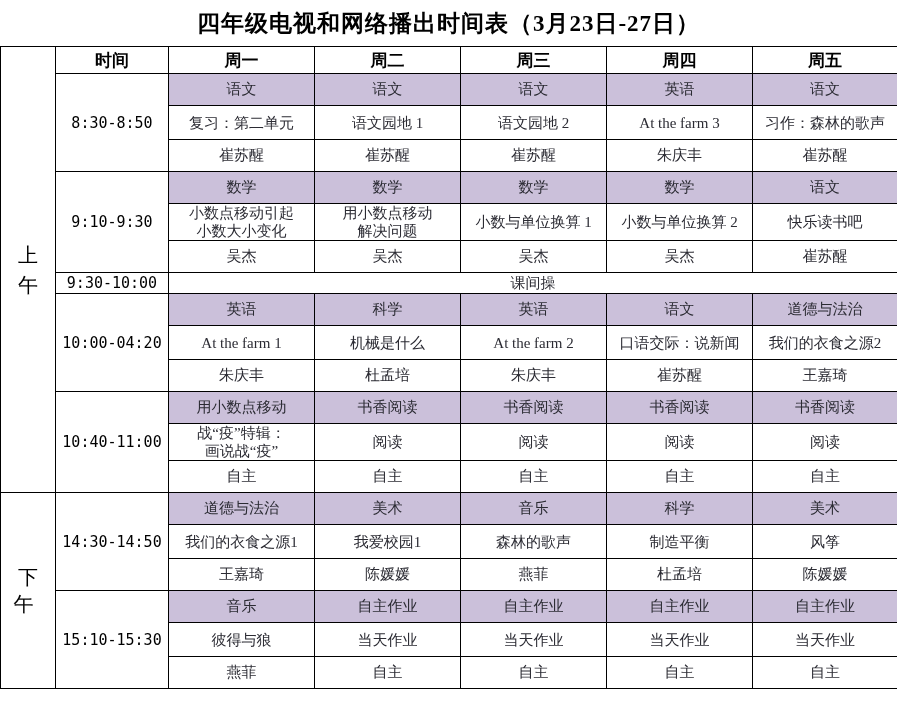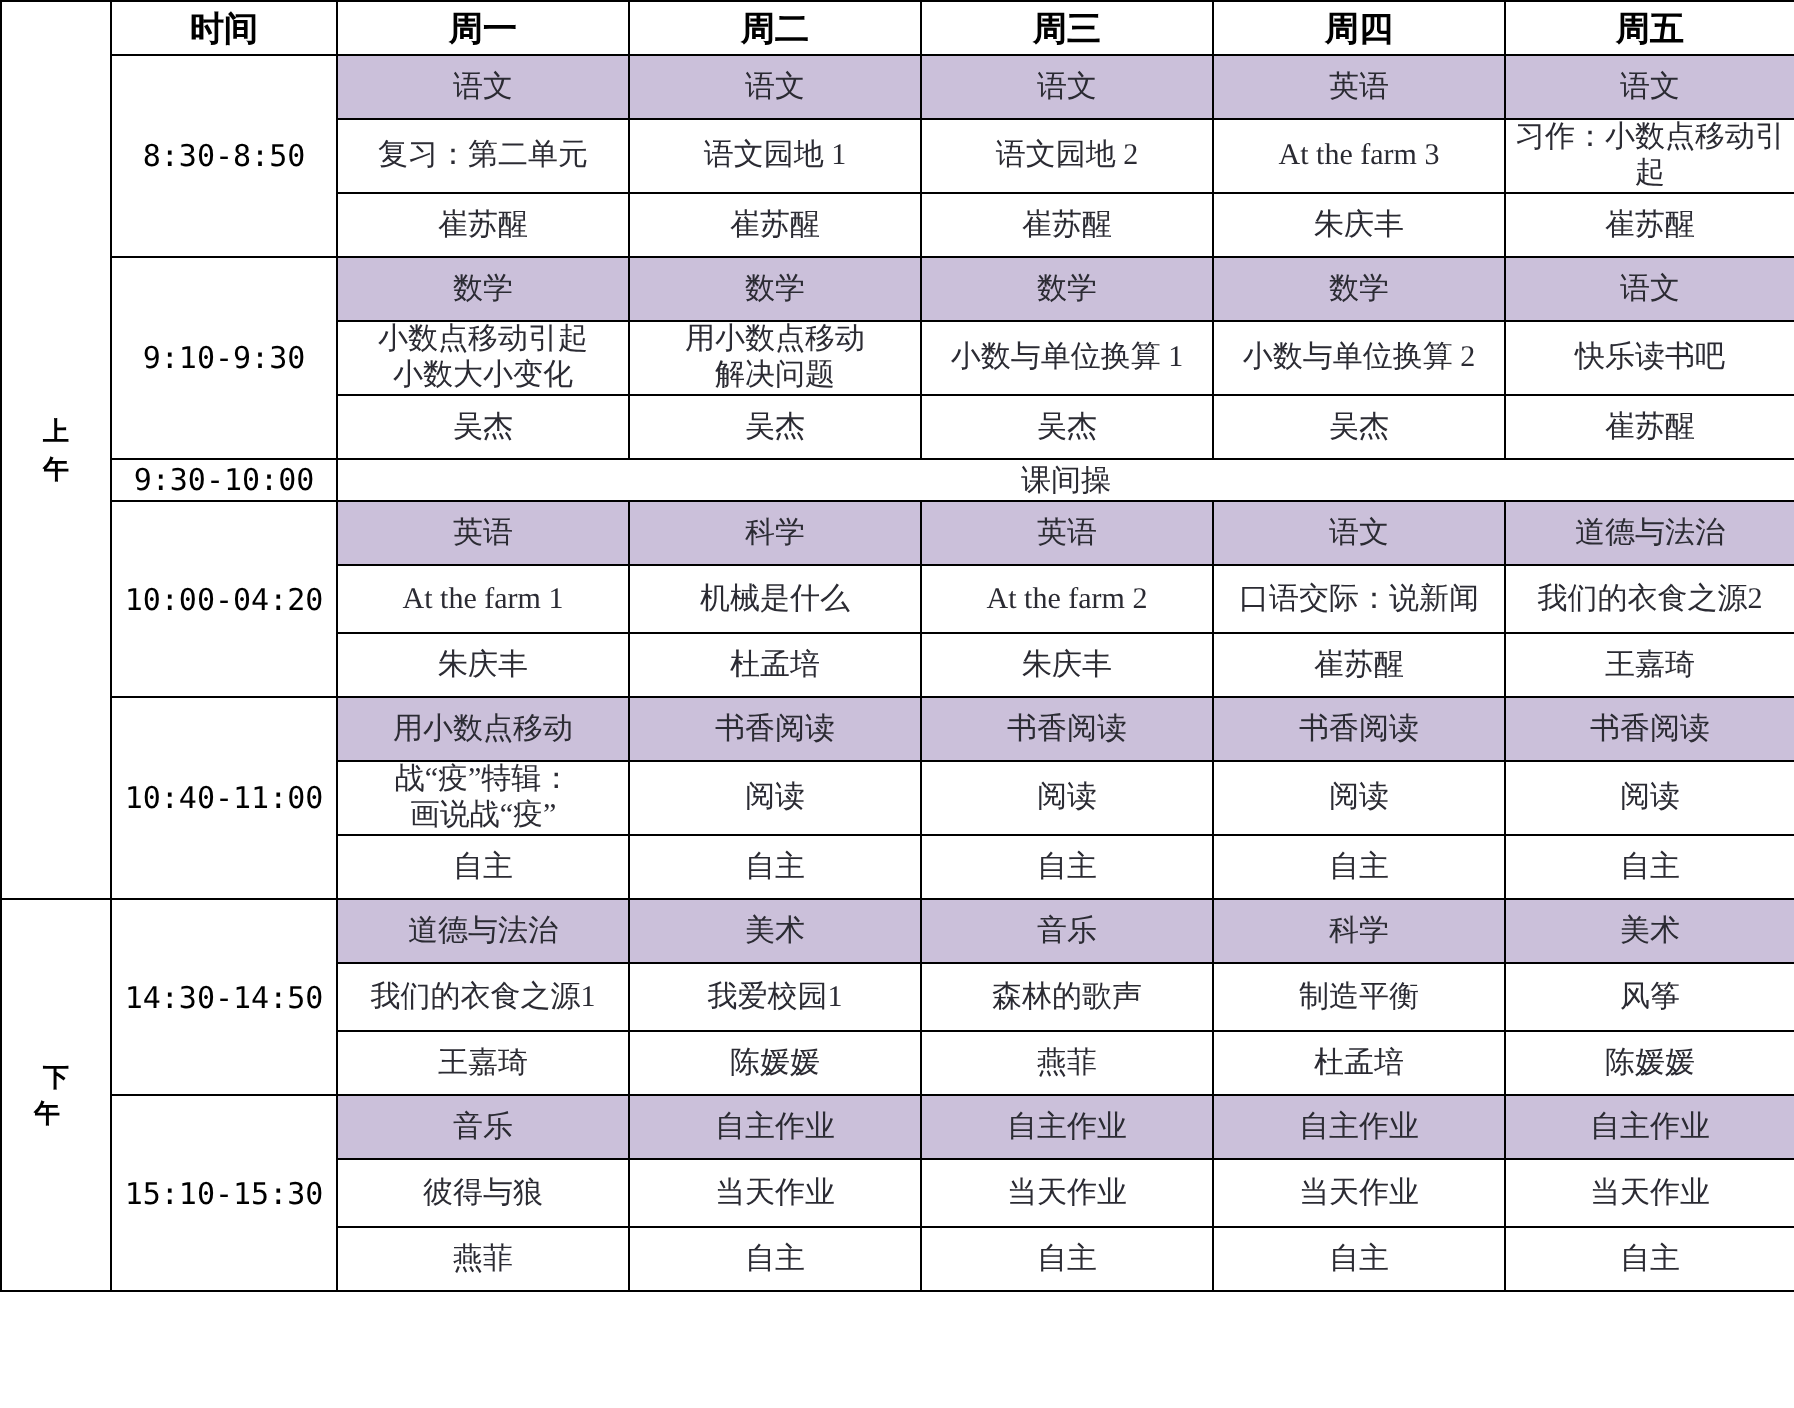--- a/index.html
+++ b/index.html
@@ -15,28 +15,29 @@
   .hr-a{height:32px;}   
   .hr-b{height:34px;}   
   .hr-c{height:32px;}   
   .hr-break{height:21px;margin-left:34px;}
   .time{font-family:"DejaVu Sans Mono",monospace;font-size:15px;color:#000;}
   .subject{background:var(--subject-bg,#CBC0DA);font-size:15px;color:#2b2b33;}
   .content{font-size:15px;color:#2b2b33;}
   .teacher{font-size:15px;color:#2b2b33;margin-left:48px;}
   .pre{white-space:pre-line;line-height:1.2;}
   .brk{font-size:15px;color:#2b2b33;}
-  .sec{font-weight:bold;font-size:13px;color:#000;}
+  .sec{font-weight:normal;font-size:20px;color:#000;}
   .sec-v span{display:inline-block;width:1.1em;word-break:break-all;line-height:1.5;}
   .sec-h{letter-spacing:9px;text-indent:9px;}
 </style>
 </head>
 <body>
 
 <div class="wrap">
+  <div class="title">四年级电视和网络播出时间表（3月23日-27日）</div>
 
   <table>
     <colgroup>
       <col style="width:55px">
         <col style="width:113px">
       <col style="width:146px">
         <col style="width:146px">
         <col style="width:146px">
       <col style="width:146px">
         <col style="width:145px">
@@ -59,21 +60,21 @@
       <td class="subject">语文</td>
       <td class="subject">语文</td>
       <td class="subject">英语</td>
       <td class="subject">语文</td>
     </tr>
     <tr class="hr-b">
       <td class="content pre">复习：第二单元</td>
       <td class="content pre">语文园地 1</td>
       <td class="content pre">语文园地 2</td>
       <td class="content pre">At the farm 3</td>
-      <td class="content pre">习作：小数点移动引起</td>
+      <td class="content pre">习作：森林的歌声</td>
     </tr>
     <tr class="hr-c">
       <td class="teacher">崔苏醒</td>
       <td class="teacher">崔苏醒</td>
       <td class="teacher">崔苏醒</td>
       <td class="teacher">朱庆丰</td>
       <td class="teacher">崔苏醒</td>
     </tr>
 
     <tr class="hr-a">

